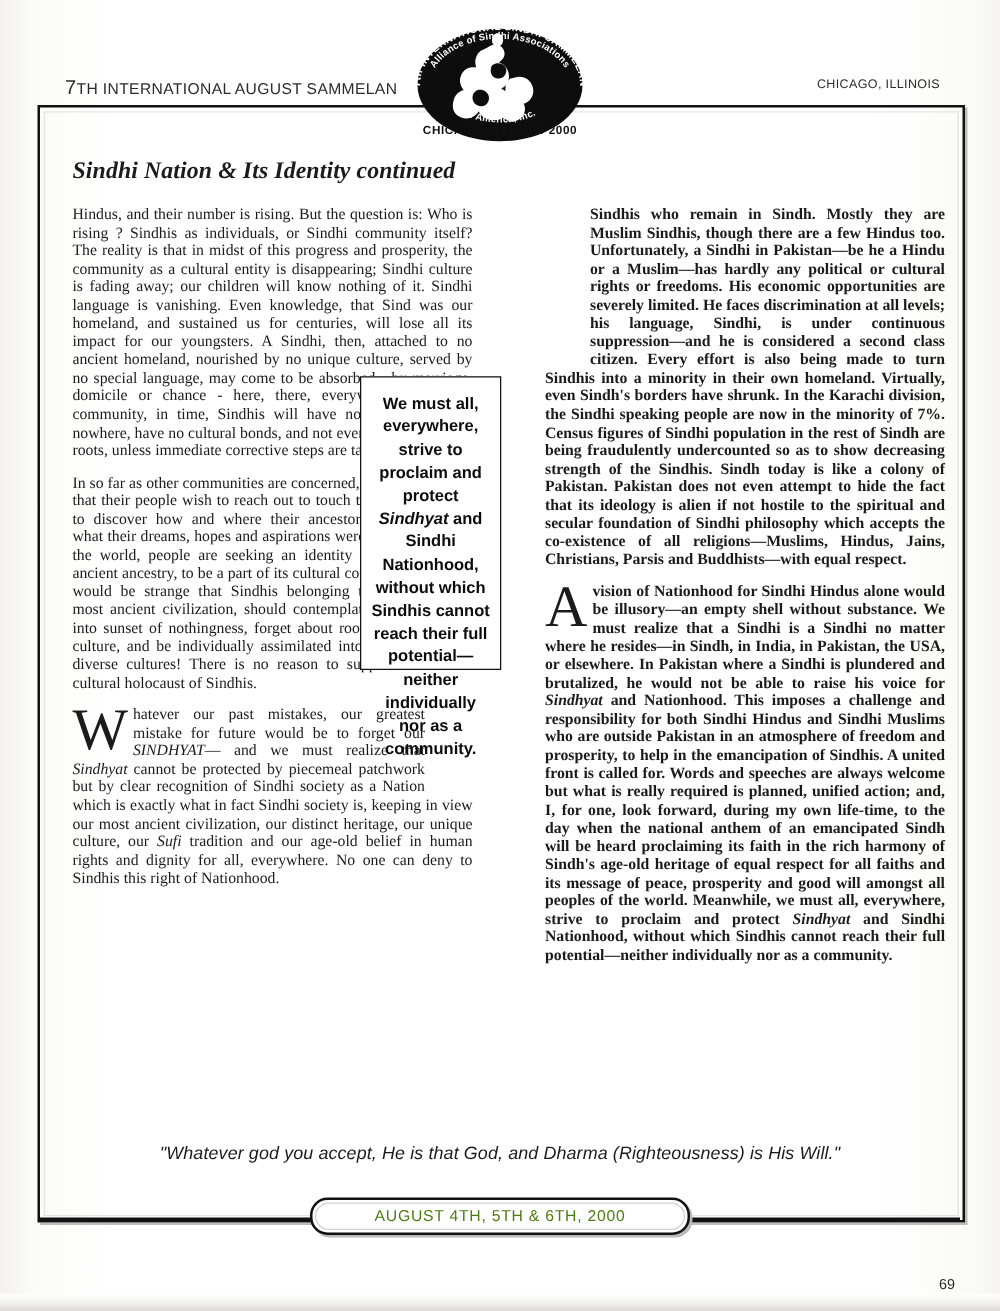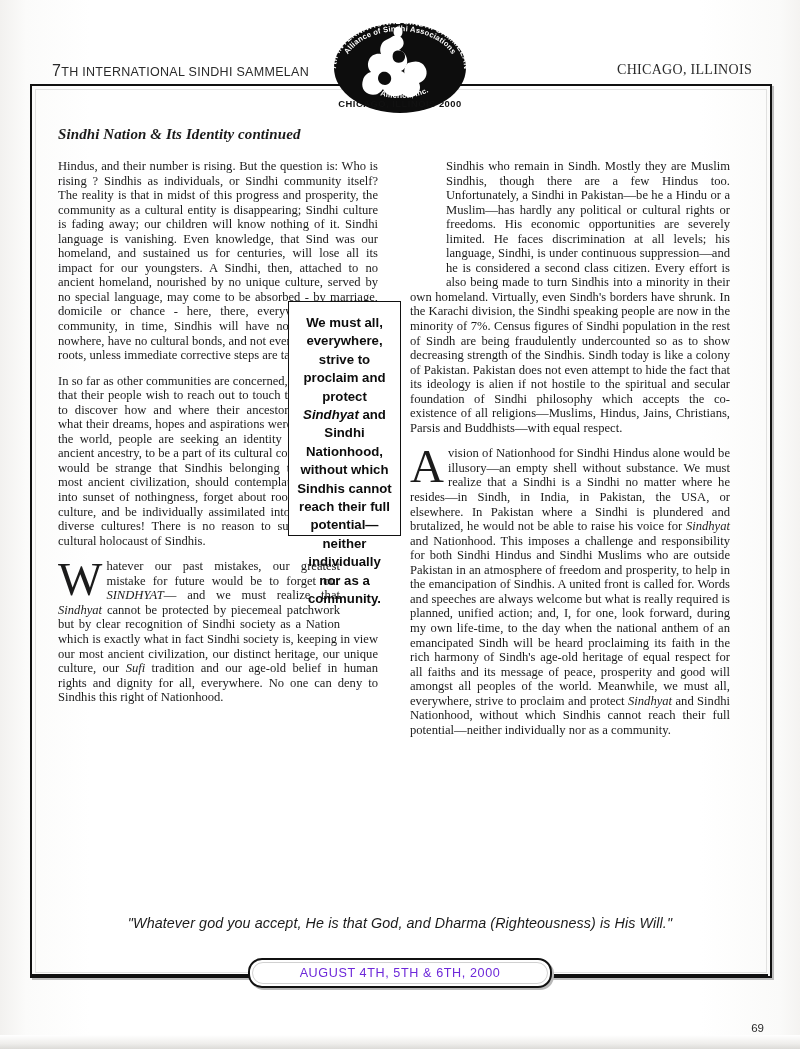--- a/index.html
+++ b/index.html
@@ -48,22 +48,22 @@
     color: #2a2a2a;
     white-space: nowrap;
   }
   .runhead .rh-left .cap {
     font-size: 16px;
   }
   .runhead .rh-right {
     position: absolute;
     right: 0;
     top: 0;
-    font-family: Liberation Serif, serif;
-    font-size: 14px;
+    font-family: Liberation Sans, sans-serif;
+    font-size: 10px;
     letter-spacing: 0.3px;
     color: #2a2a2a;
     white-space: nowrap;
     margin-left: 37px;
   }
 
   
   .emblem {
     position: absolute;
     left: 50%;
@@ -99,41 +99,41 @@
   .article {
     position: absolute;
     left: 58px;
     top: 126px;
     width: 690px;
   }
   .kicker {
     font-family: "Liberation Serif", serif;
     font-weight: bold;
     font-style: italic;
-    font-size: 15px;
+    font-size: 19px;
     margin: 0 0 16px 0;
     letter-spacing: 0.1px;
   }
 
   .cols {
     position: relative;
     width: 690px;
   }
   .col {
     position: absolute;
     top: 0;
     width: 320px;
     font-size: 12.6px;
     line-height: 14.55px;
     text-align: justify;
     text-justify: inter-word;
     hyphens: manual;
   }
   .col-left  { left: 0; }
-  .col-right { left: 352px; }
+  .col-right { left: 378px; font-weight: bold; }
 
   .col p {
     margin: 0 0 11px 0;
   }
   i, em { font-style: italic; }
 
   
   .dropcap::first-letter {
     float: left;
     font-family: "Liberation Serif", serif;
@@ -219,40 +219,40 @@
     border: 1px solid rgba(0,0,0,0.18);
     border-radius: 12px;
     display: flex;
     align-items: center;
     justify-content: center;
   }
   .footer-pill-label {
     font-family: "Liberation Sans", sans-serif;
     font-size: 12.6px;
     letter-spacing: 0.6px;
-    color: #6d28d9;
+    color: #4d7c0f;
     white-space: nowrap;
   }
   .page-number {
     position: absolute;
     right: 36px;
     top: 994px;
     font-family: "Liberation Sans", sans-serif;
     font-size: 11.5px;
     color: #2a2a2a;
     margin-top: 28px;
   }
 </style>
 </head>
 <body>
 
 <div class="page">
 
   <div class="runhead">
-    <div class="rh-left"><span class="cap">7</span><span>TH INTERNATIONAL SINDHI SAMMELAN</span></div>
+    <div class="rh-left"><span class="cap">7</span><span>TH INTERNATIONAL AUGUST SAMMELAN</span></div>
     <div class="rh-right">CHICAGO, ILLINOIS</div>
   </div>
 
   <div class="emblem">
     <svg width="168" height="108" viewBox="0 0 168 108" xmlns="http://www.w3.org/2000/svg">
       <defs>
         <path id="arcTop" d="M 20,62 A 64,44 0 0 1 148,62" fill="none"></path>
         <path id="arcTop2" d="M 28,62 A 56,37 0 0 1 140,62" fill="none"></path>
         <path id="arcBot" d="M 36,62 A 48,30 0 0 0 132,62" fill="none"></path>
       </defs>

